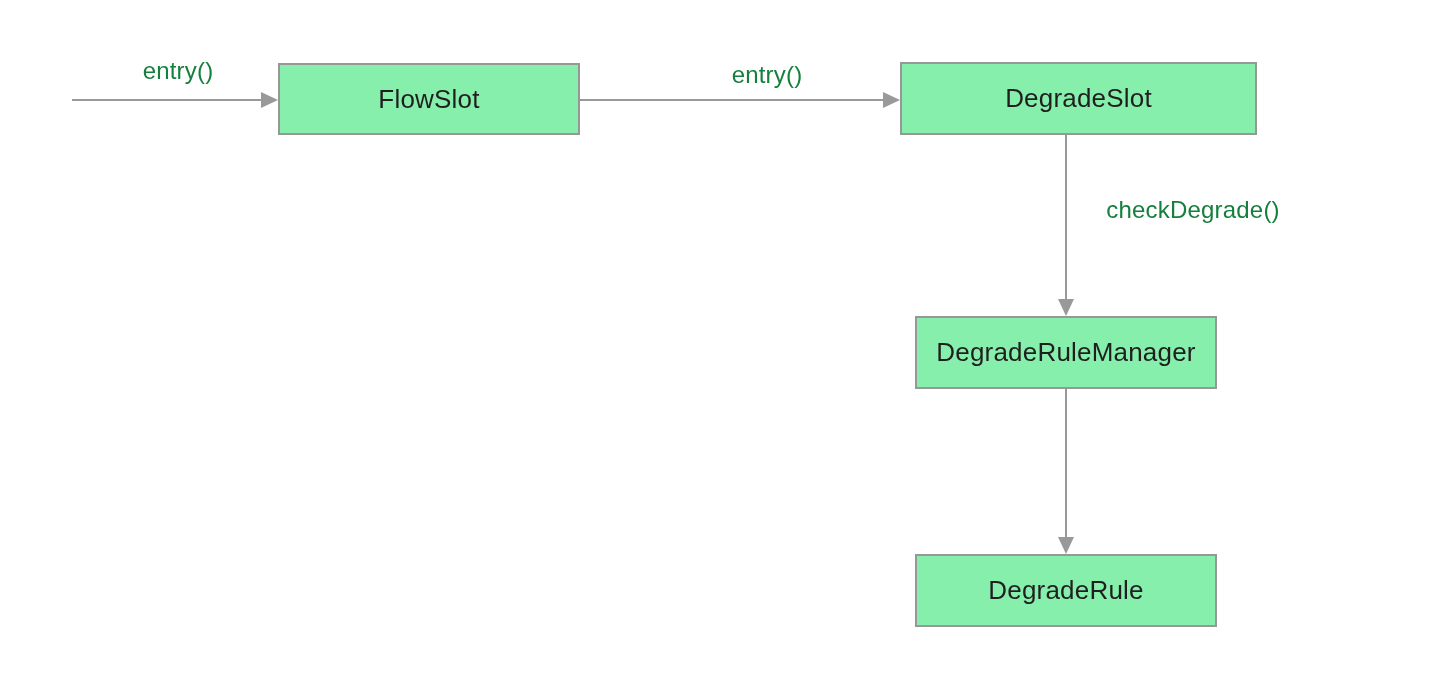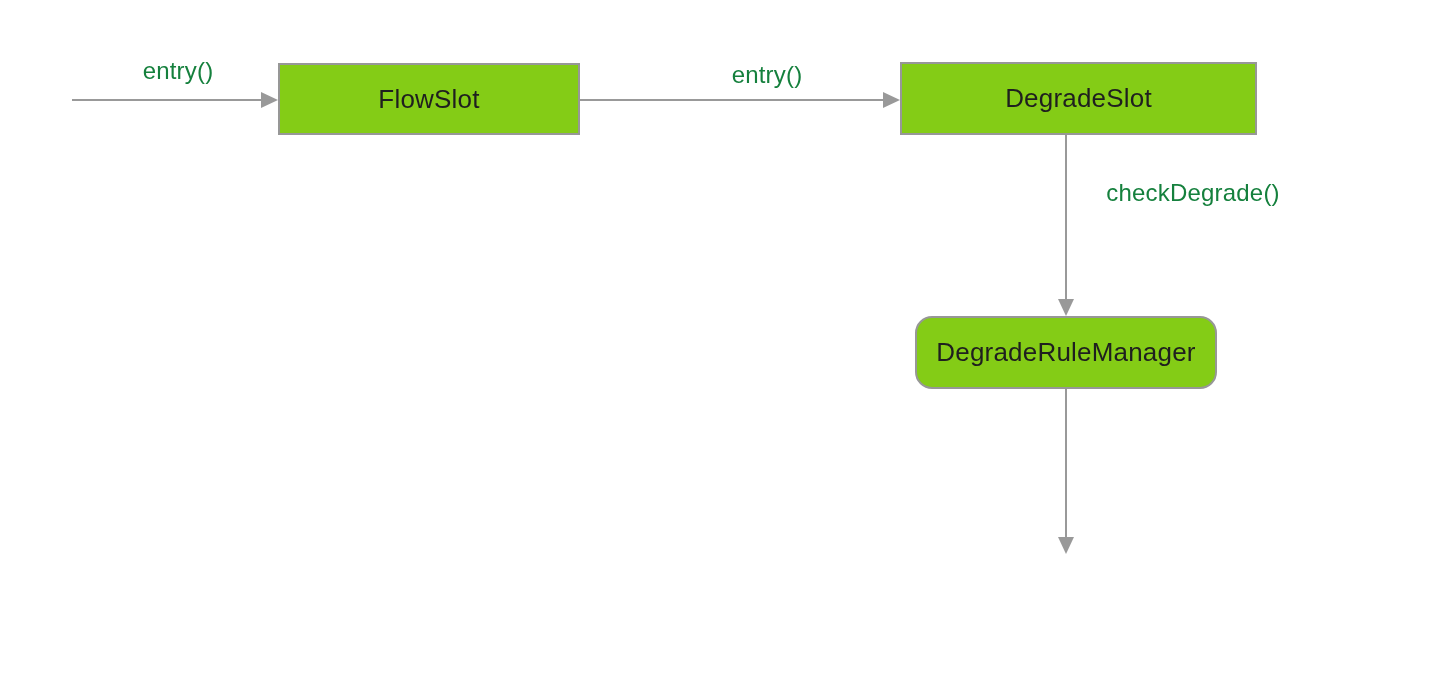--- a/index.html
+++ b/index.html
@@ -11,32 +11,32 @@
     position: relative;
     width: 1456px;
     height: 688px;
     background: #ffffff;
     overflow: hidden;
     font-family: "Liberation Sans", sans-serif;
   }
   .node {
     position: absolute;
     box-sizing: border-box;
-    background: #84cc16;
+    background: #86efac;
     border: 2px solid #979797;
     display: flex;
     align-items: center;
     justify-content: center;
     font-size: 26px;
     color: #1f1f1f;
     letter-spacing: 0.2px;
   }
   #node-flowslot            { left: 278px;  top: 63px;  width: 302px; height: 72px; }
   #node-degradeslot         { left: 900px;  top: 62px;  width: 357px; height: 73px; }
-  #node-degraderulemanager  { left: 915px;  top: 316px; width: 302px; height: 73px; border-radius: 17px; }
+  #node-degraderulemanager  { left: 915px;  top: 316px; width: 302px; height: 73px; }
   #node-degraderule         { left: 915px;  top: 554px; width: 302px; height: 73px; }
 
   .edge-line {
     position: absolute;
     background: #999999;
   }
   .edge-line.h { height: 2px; }
   .edge-line.v { width: 2px; }
 
   .arrowhead {
@@ -70,21 +70,21 @@
   #edge1-label { left: 178px; top: 71px; }
 
   
   #edge2-line  { left: 580px; top: 99px;  width: 303px; }
   #edge2-head  { left: 883px; top: 92px; }
   #edge2-label { left: 767px; top: 75px; }
 
   
   #edge3-line  { left: 1065px; top: 135px; height: 164px; }
   #edge3-head  { left: 1058px; top: 299px; }
-  #edge3-label { left: 1193px; top: 193px; }
+  #edge3-label { left: 1193px; top: 210px; }
 
   
   #edge4-line  { left: 1065px; top: 389px; height: 148px; }
   #edge4-head  { left: 1058px; top: 537px; }
   #edge4-label { left: 1172px; top: 472px; }
 </style>
 </head>
 <body>
 
 <div id="canvas">
@@ -106,14 +106,17 @@
 
   <div class="node" id="node-flowslot">
     <span>FlowSlot</span>
   </div>
   <div class="node" id="node-degradeslot">
     <span>DegradeSlot</span>
   </div>
   <div class="node" id="node-degraderulemanager">
     <span>DegradeRuleManager</span>
   </div>
+  <div class="node" id="node-degraderule">
+    <span>DegradeRule</span>
+  </div>
 
 </div>
 
 </body></html>

